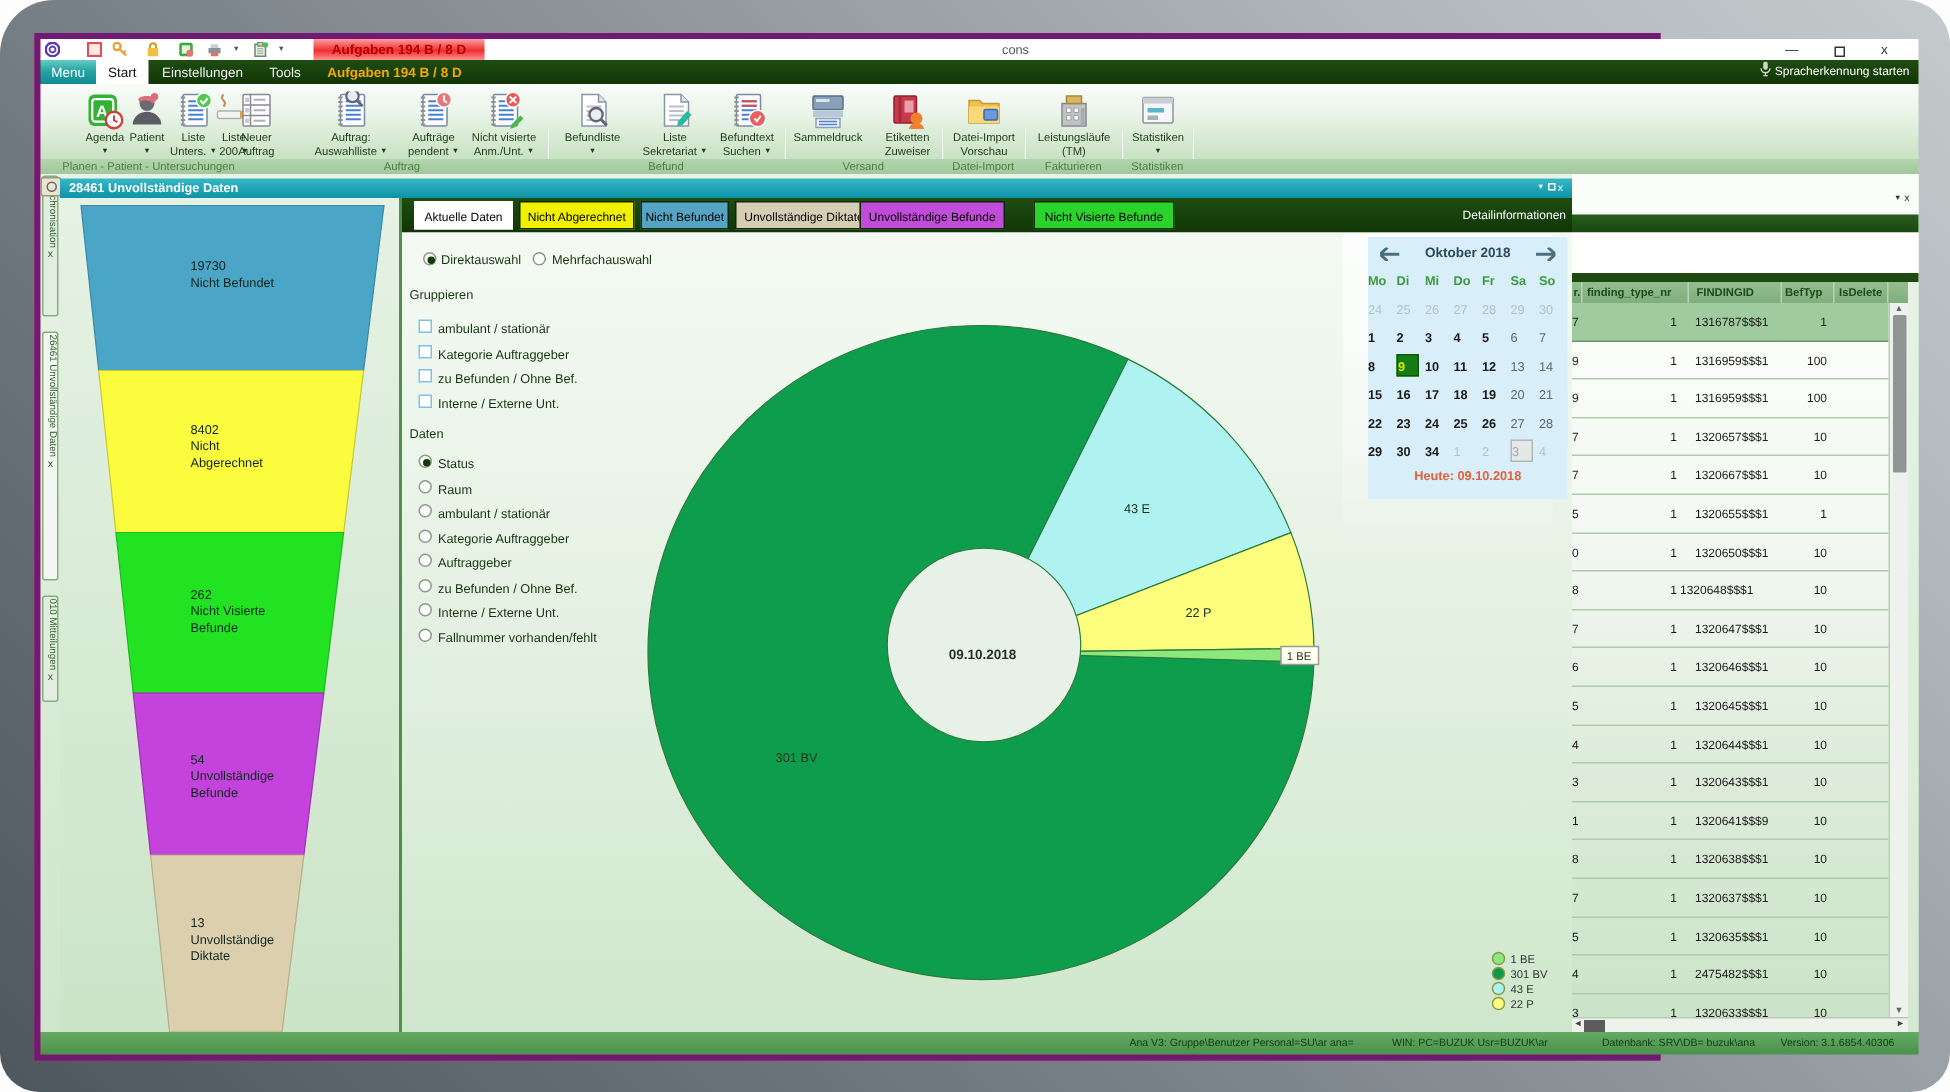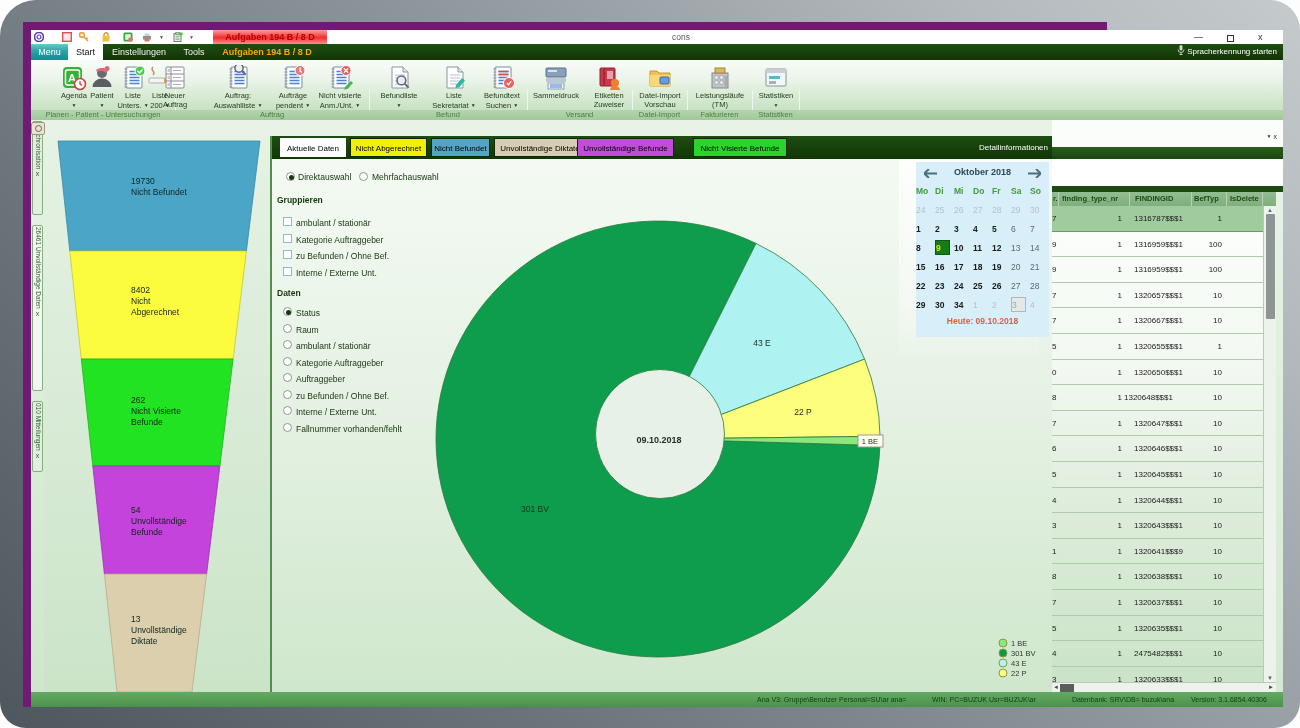--- a/index.html
+++ b/index.html
@@ -1,21 +1,21 @@
 <!DOCTYPE html>
 <html><head>
 <meta charset="utf-8">
 <style>
 * { margin:0; padding:0; box-sizing:border-box; }
 html,body { width:1300px; height:728px; background:#fdfdfd; font-family:"Liberation Sans", sans-serif; overflow:hidden; }
 #frame { position:absolute; left:0; top:0; width:1300px; height:728px;
   background:linear-gradient(45deg,#4e575d 0%,#6b757b 28%,#8d959b 55%,#b2b8bc 82%,#c5cacc 100%);
   border-radius:36px 30px 26px 26px; }
 #win { position:absolute; left:23px; top:22px; width:1084px; height:685px;
-  background:#be185d; border:8px solid #701a75; }
+  background:#be185d; border:4px solid #701a75; }
 .abs { position:absolute; }
 .dd { font-size:5px; vertical-align:1px; }
 
 #titlebar { left:0; top:0; width:1252px; height:14px; background:#fff; }
 #redpill { position:absolute; left:182px; top:0px; width:114px; height:14px;
   background:linear-gradient(180deg,#ff9d9d,#ee2f2f 55%,#ff8f8f); color:#b90000; font-size:9px; font-weight:bold;
   text-align:center; line-height:14px; }
 #cons { position:absolute; left:641px; top:2px; font-size:8.5px; color:#555; }
 .wbtn { position:absolute; top:2px; color:#333; font-size:9px; }
 .qicon { position:absolute; top:2px; width:10px; height:10px; }
@@ -43,21 +43,21 @@
 .stab .x { writing-mode:horizontal-tb; text-align:center; font-size:7px; margin-top:1px; }
 
 #panel { left:13px; top:3px; width:1008px; height:569px; }
 #ptitle { left:0; top:0; width:1008px; height:13px; background:linear-gradient(180deg,#36b7c6,#0d93a6); color:#fff; font-size:8.5px; font-weight:bold; line-height:13px; padding-left:6px; }
 #funnelzone { left:0; top:13px; width:228px; height:556px; background:linear-gradient(180deg,#e6f2e4,#cbe4c8); border-right:2px solid #4f914b; }
 #ptabs { left:228px; top:13px; width:780px; height:23px; background:linear-gradient(180deg,#1e4d11,#113505); }
 .ctab { position:absolute; top:2px; height:19px; font-size:8px; line-height:19px; text-align:center; color:#000; border:1px solid #0a2a05; }
 #detinfo { position:absolute; right:4px; top:0; height:23px; line-height:23px; color:#fff; font-size:8px; }
 #mainzone { left:228px; top:36px; width:780px; height:533px; background:linear-gradient(180deg,#f4faf3 0%,#e4f1e2 50%,#cfe7cc 100%); }
 .opt { position:absolute; font-size:8.5px; color:#15340f; line-height:10px; white-space:nowrap; }
-.bold { font-weight:bold; }
+.bold { font-weight:normal; }
 .radio { position:absolute; width:9px; height:9px; border:1px solid #8a9a8a; border-radius:50%; background:#fff; }
 .radio.sel::after { content:""; position:absolute; left:1.5px; top:1.5px; width:5px; height:5px; border-radius:50%; background:#123a0c; }
 .check { position:absolute; width:9px; height:9px; border:1px solid #7fc0e4; background:#fff; }
 
 #calwhite { left:868px; top:40px; width:140px; height:200px; background:linear-gradient(180deg,#fdfefd 0%,#f4f9f3 70%,rgba(244,249,243,0) 100%); }
 #cal { left:885px; top:42px; width:133px; height:175px; background:#d8eef8; }
 #cal table { border-collapse:collapse; margin:0 auto; }
 #cal td { width:19px; height:19px; text-align:left; vertical-align:middle; font-size:8.5px; font-weight:bold; color:#1a1a1a; padding:0; }
 #cal td span.bx { display:inline-block; width:15px; height:15px; line-height:15px; }
 #cal td.wk { color:#5a6a72; font-weight:normal; }
@@ -357,20 +357,23 @@
             <text x="87" y="289">Befunde</text>
             <text x="87" y="377">54</text>
             <text x="87" y="388">Unvollständige</text>
             <text x="87" y="399">Befunde</text>
             <text x="87" y="486">13</text>
             <text x="87" y="497">Unvollständige</text>
             <text x="87" y="508">Diktate</text>
           </g>
         </svg>
       </div>
+      <div class="abs" id="ptitle">28461 Unvollständige Daten
+        <span style="position:absolute;right:6px;top:0;font-size:7px;font-weight:normal"><span class="dd">▼</span>&nbsp;<span style="display:inline-block;width:5px;height:5px;border:1px solid #fff"></span>&nbsp;x</span>
+      </div>
       <div class="abs" id="ptabs">
         <div class="ctab" style="left:8px;width:66px;background:#fff;border-color:#fff">Aktuelle Daten</div>
         <div class="ctab" style="left:78px;width:77px;background:#f0f000">Nicht Abgerechnet</div>
         <div class="ctab" style="left:159px;width:59px;background:#56a4c4">Nicht Befundet</div>
         <div class="ctab" style="left:222px;width:92px;background:#d6cdb4">Unvollständige Diktate</div>
         <div class="ctab" style="left:305px;width:97px;background:#c24cda">Unvollständige Befunde</div>
         <div class="ctab" style="left:421px;width:94px;background:#2ad42a">Nicht Visierte Befunde</div>
         <div id="detinfo">Detailinformationen</div>
       </div>
       <div class="abs" id="mainzone">

